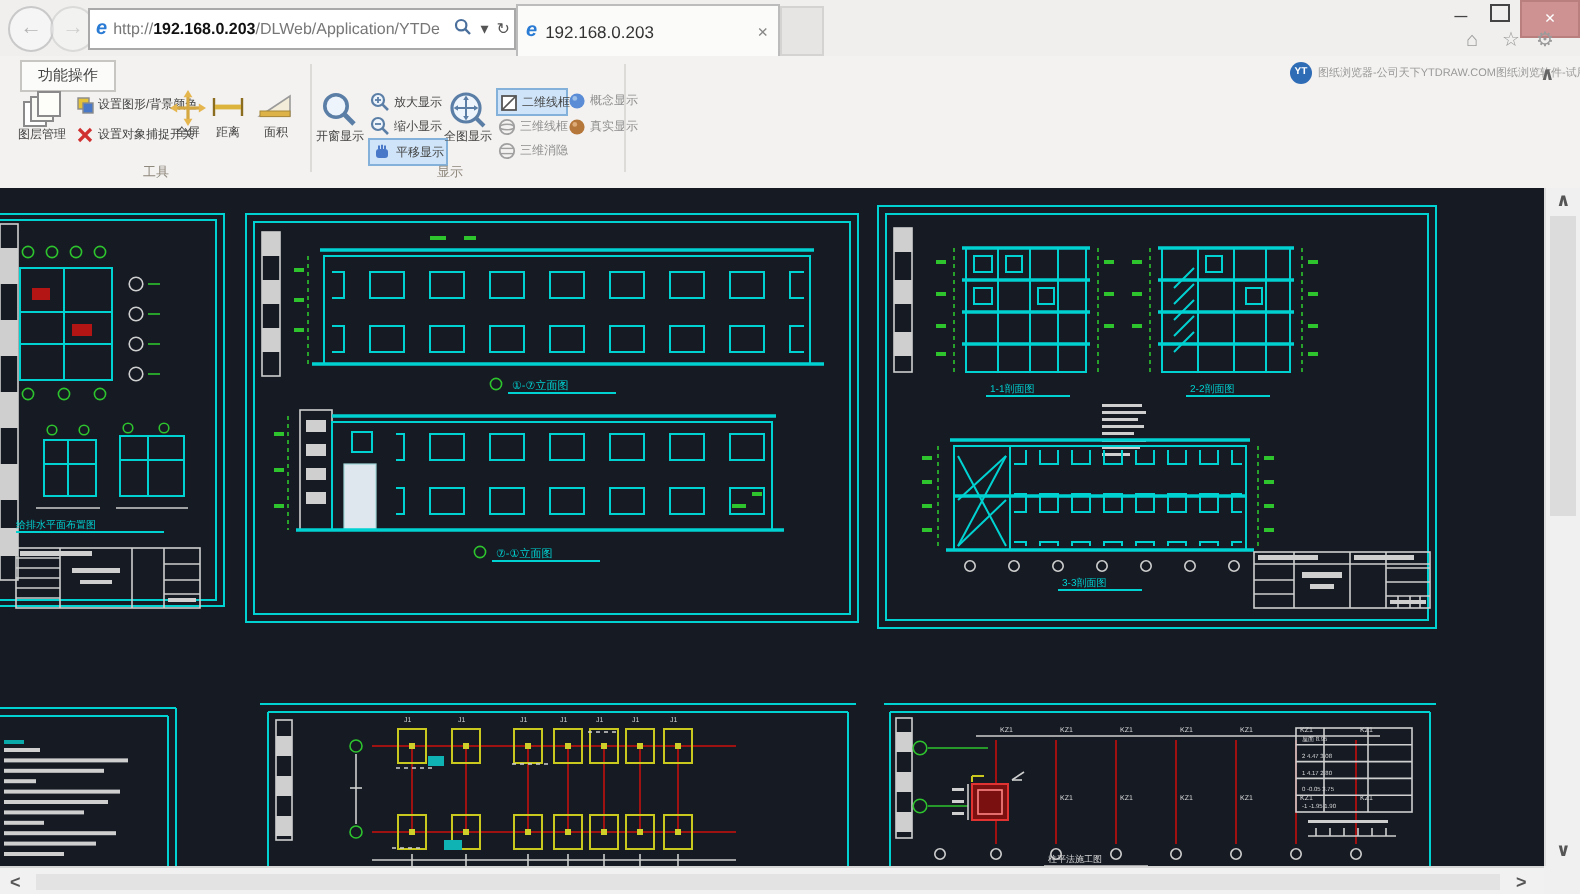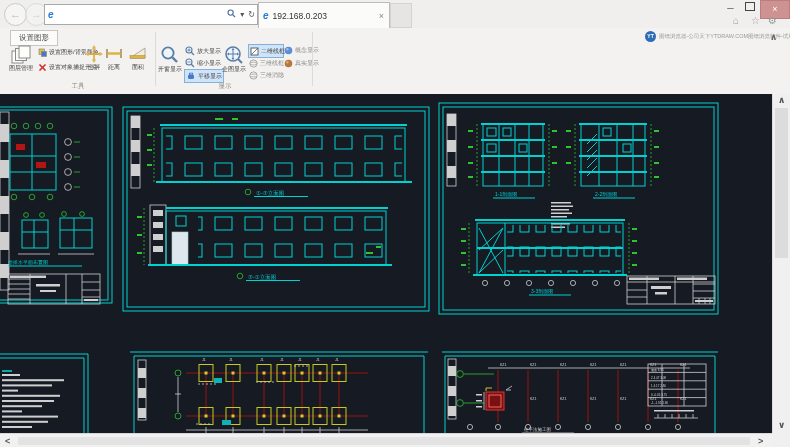--- a/index.html
+++ b/index.html
@@ -64,20 +64,21 @@
 </style>
 </head>
 <body>
 
 <div class="abs chrome">
   <div class="abs navbtn" style="left:4px;"><span>←</span></div>
   <div class="abs navbtn" style="left:25px;opacity:.55;"><span>→</span></div>
 
   <div class="abs addr">
     <span class="efav">e</span>
+    <span><span>http://</span><b>192.168.0.203</b><span>/DLWeb/Application/YTDe</span></span>
     <span class="aicons">
       <span><svg width="9" height="9" style="position:static">
             <circle cx="3.6" cy="3.6" r="2.6" stroke="#4a6f9c" fill="none" stroke-width="1.1"></circle>
             <line x1="5.6" y1="5.6" x2="8" y2="8" stroke="#4a6f9c" stroke-width="1.2"></line>
           </svg></span>
       <span>▾</span>
       <span>↻</span>
     </span>
   </div>
 
@@ -91,21 +92,21 @@
   <div class="abs winbtn" style="left:722px;width:17px;"><span>─</span></div>
   <div class="abs winbtn" style="left:741px;width:17px;"><span style="display:inline-block;width:8px;height:7px;border:1px solid #444;"></span></div>
   <div class="abs winbtn btn-close" style="left:760px;width:28px;"><span>×</span></div>
 
   <div class="abs tools-row" style="left:733px;"><span>⌂</span></div>
   <div class="abs tools-row" style="left:751px;"><span>☆</span></div>
   <div class="abs tools-row" style="left:768px;"><span>⚙</span></div>
 </div>
 
 <div class="abs ribbon">
-  <div class="abs rtab">设置图形</div>
+  <div class="abs rtab">功能操作</div>
 
   <div class="abs bigbtn" style="left:6px;">
     <svg width="20" height="19" style="position:static">
       <rect x="1" y="6" width="11" height="12" fill="#fff" stroke="#8a8a8a"></rect>
       <rect x="4.5" y="3.5" width="11" height="12" fill="#fbfbf6" stroke="#8a8a8a"></rect>
       <rect x="8" y="1" width="11" height="12" fill="#fdfdf9" stroke="#8a8a8a"></rect>
     </svg>
     <span>图层管理</span>
   </div>
   <div class="abs" style="left:38px;top:18px;">

